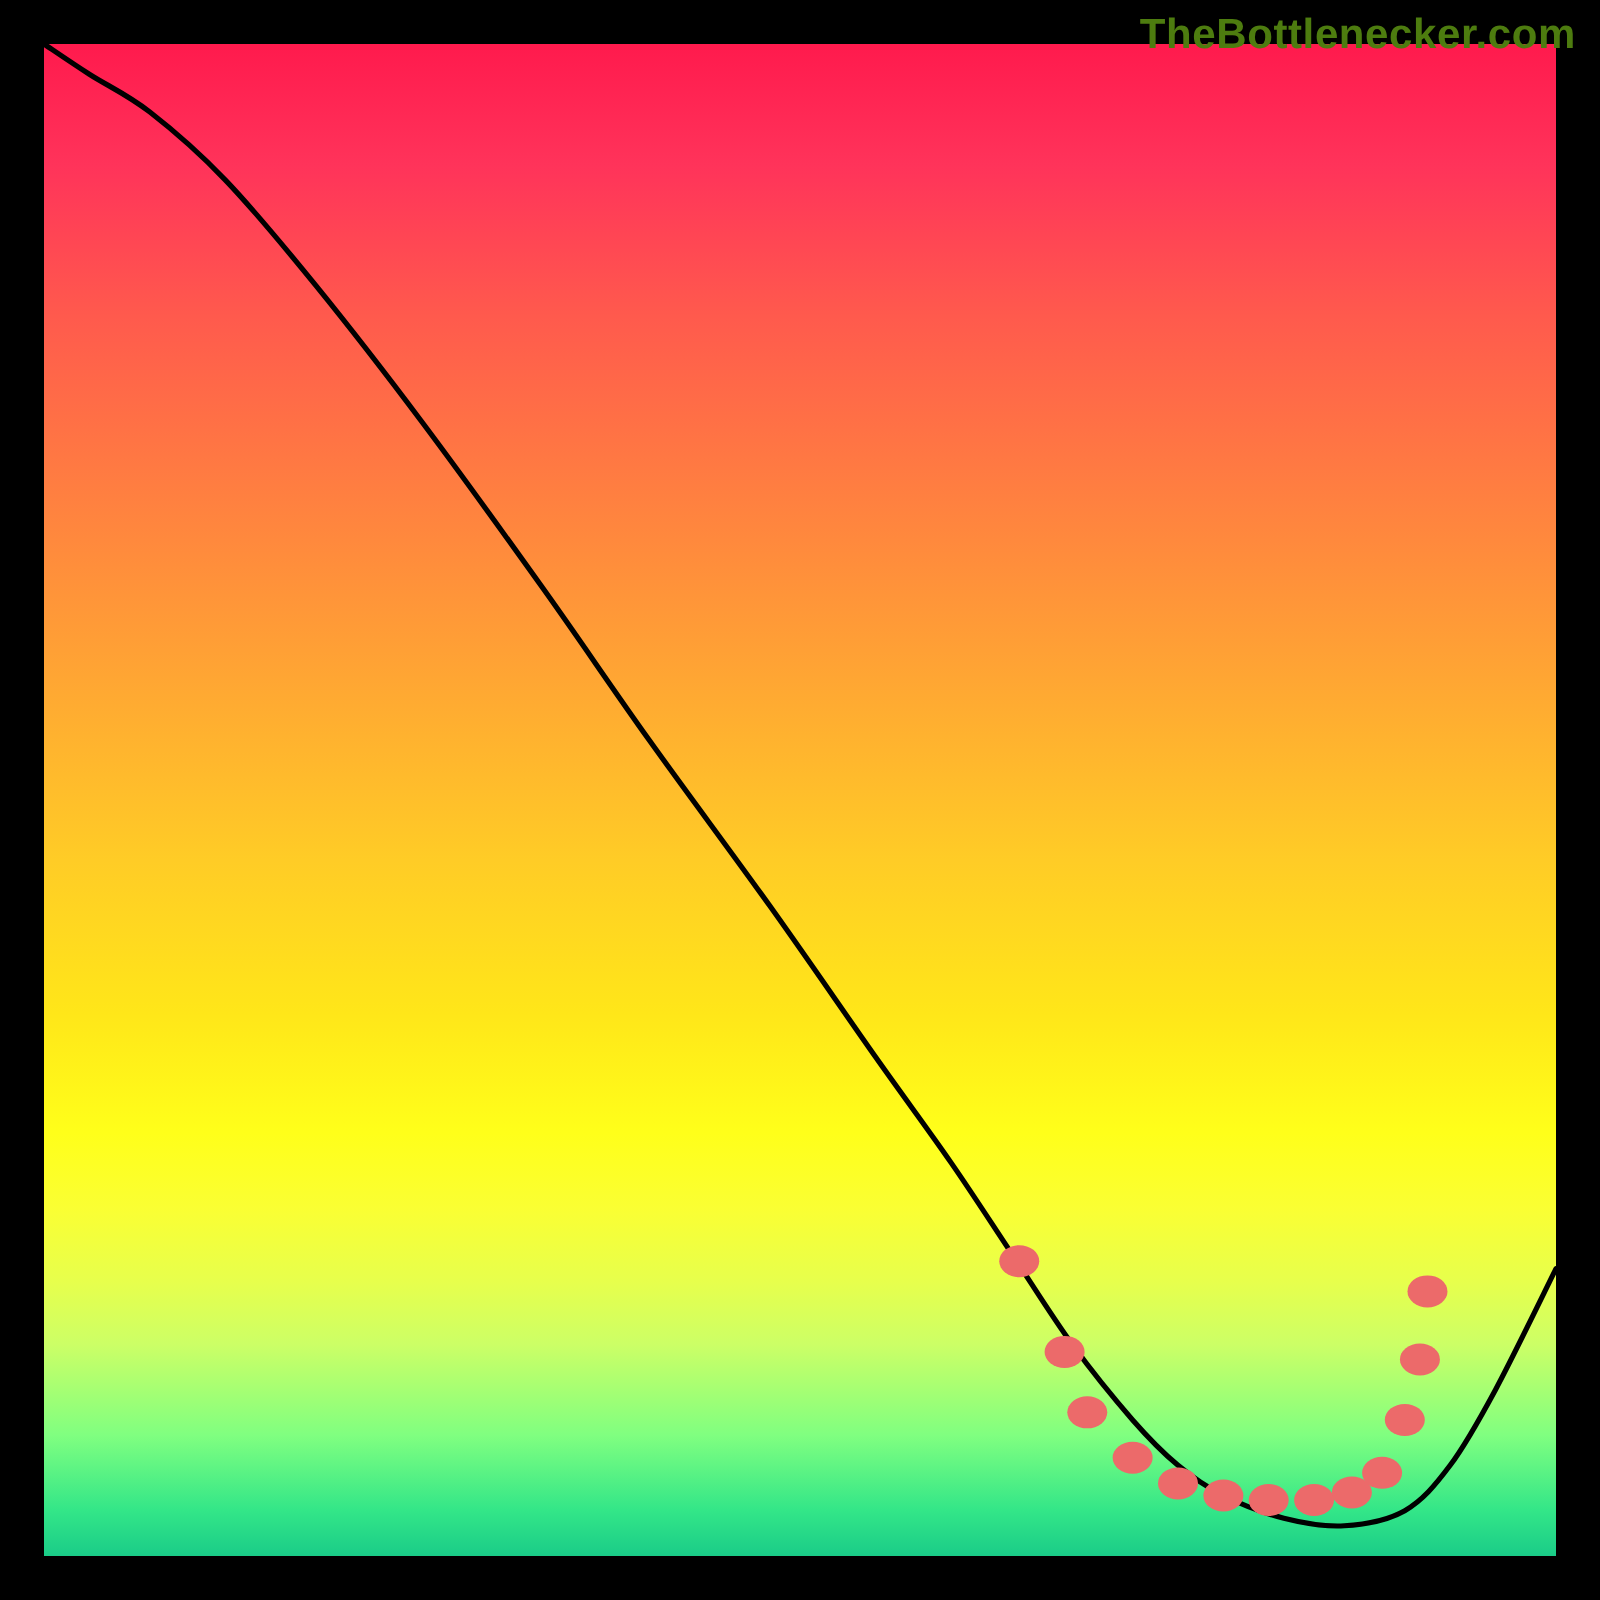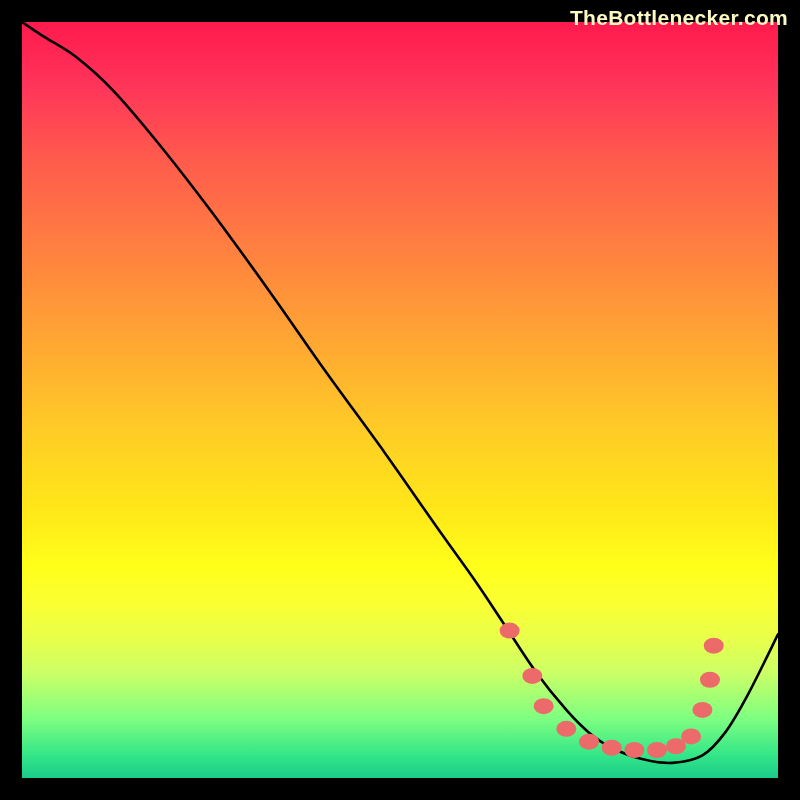--- a/index.html
+++ b/index.html
@@ -25,21 +25,21 @@
       #ccff66 86%,
       #80ff80 92%,
       #33e688 97%,
       #1acc88 100%);
     overflow: hidden;
   }
   .watermark {
     position: absolute;
     top: 6px;
     right: 12px;
-    color: #fef9c3;
+    color: #4d7c0f;
     font-size: 21px;
     font-weight: bold;
     letter-spacing: 0.3px;
     z-index: 10;
   }
   svg.curve { position: absolute; inset: 0; width: 100%; height: 100%; }
   .dot { fill: #ec6a6a; }
 </style>
 </head>
 <body>

